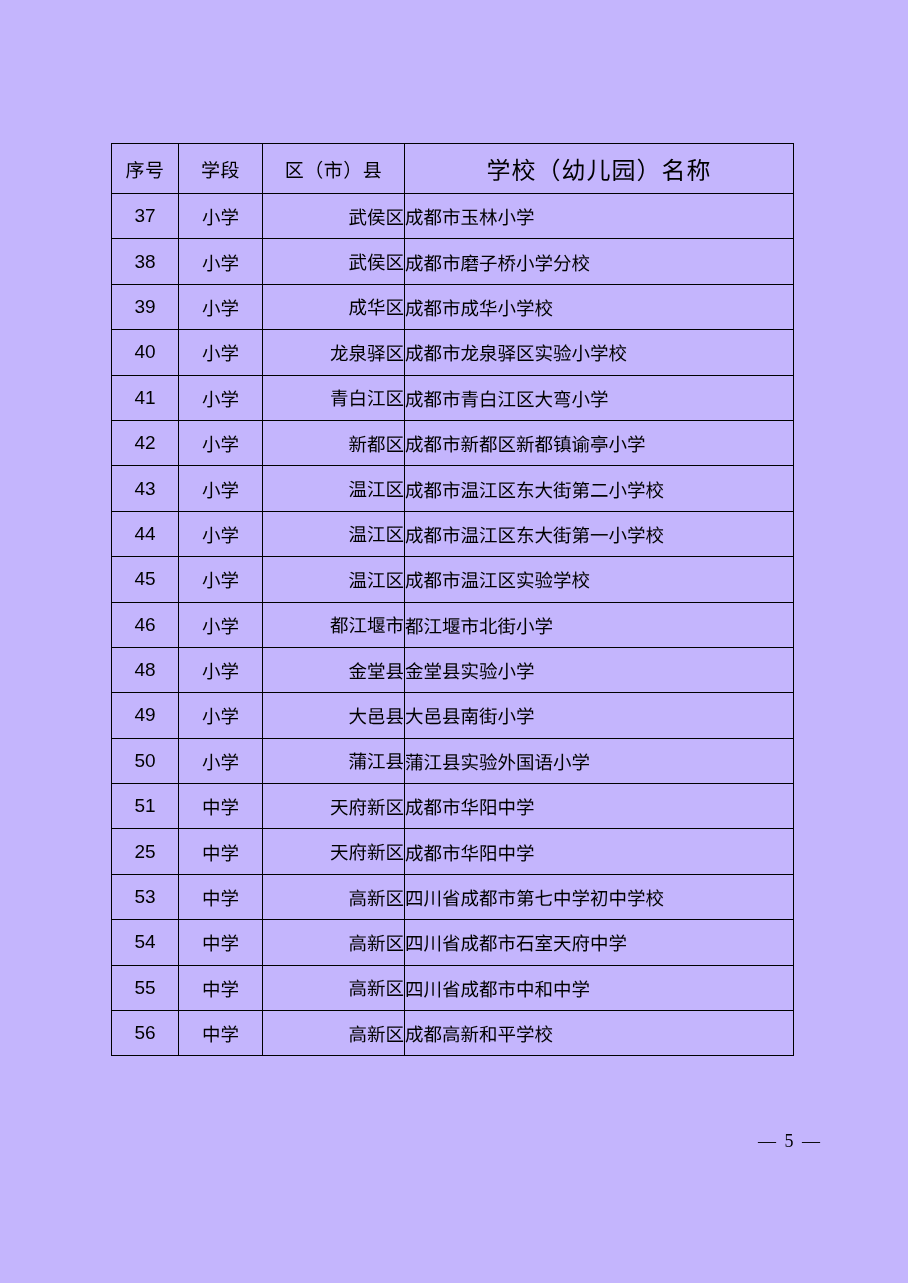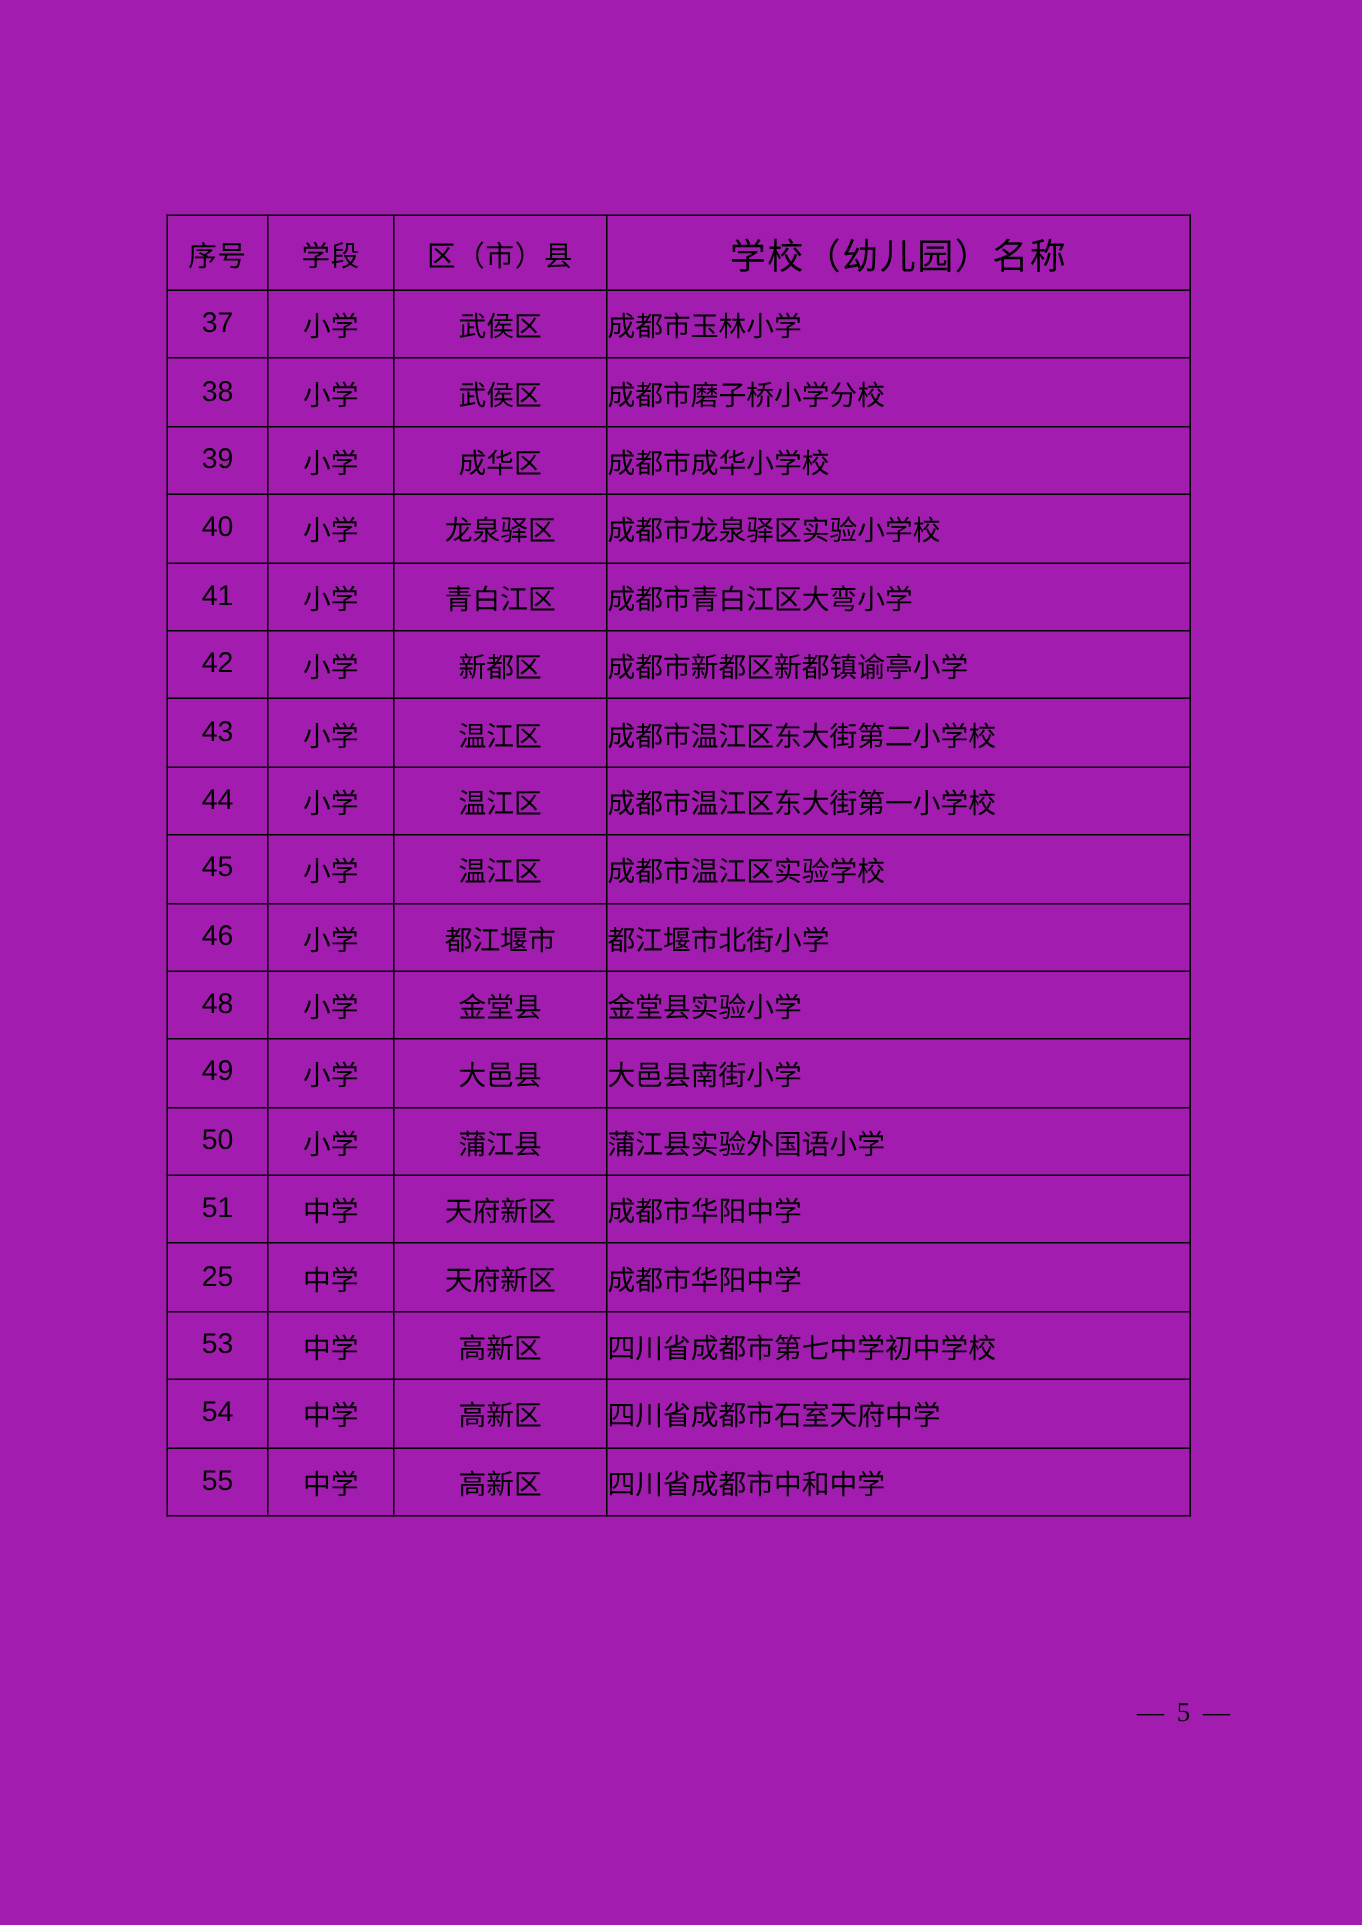--- a/index.html
+++ b/index.html
@@ -15,21 +15,21 @@
     font-family: "Liberation Serif", "DejaVu Serif", serif;
     color: #000000;
     -webkit-font-smoothing: antialiased;
   }
   .page {
     position: absolute;
     left: 0;
     top: 0;
     width: 908px;
     height: 1283px;
-    background: #a21caf;
+    background: #c4b5fd;
     overflow: hidden;
   }
   .school-table {
     position: absolute;
     left: 111px;
     top: 143px;
     width: 682px;
     border-collapse: collapse;
     table-layout: fixed;
   }
@@ -66,23 +66,23 @@
     font-size: 19px;
     color: #000;
   }
   .cell-stage {
     text-align: center;
     font-family: "Liberation Sans", "DejaVu Sans", sans-serif;
     font-size: 18.5px;
     color: #000;
   }
   .cell-dist {
-    text-align: center;
+    text-align: right;
     padding-left: 11px;
-    font-family: Liberation Sans, sans-serif;
+    font-family: Liberation Mono, monospace;
     font-size: 18.5px;
     color: #000;
   }
   .cell-name {
     text-align: left;
     padding-left: 11px;
     font-family: "Liberation Sans", "DejaVu Sans", sans-serif;
     font-size: 18.5px;
     color: #000;
     white-space: nowrap;
@@ -221,18 +221,24 @@
           <td class="cell-stage">中学</td>
           <td class="cell-dist">高新区</td>
           <td class="cell-name">四川省成都市石室天府中学</td>
         </tr>
         <tr>
           <td class="cell-seq">55</td>
           <td class="cell-stage">中学</td>
           <td class="cell-dist">高新区</td>
           <td class="cell-name">四川省成都市中和中学</td>
         </tr>
+        <tr>
+          <td class="cell-seq">56</td>
+          <td class="cell-stage">中学</td>
+          <td class="cell-dist">高新区</td>
+          <td class="cell-name">成都高新和平学校</td>
+        </tr>
       </tbody>
   </table>
 
   <div class="page-footer">— 5 —</div>
 
 </div>
 
 </body></html>

